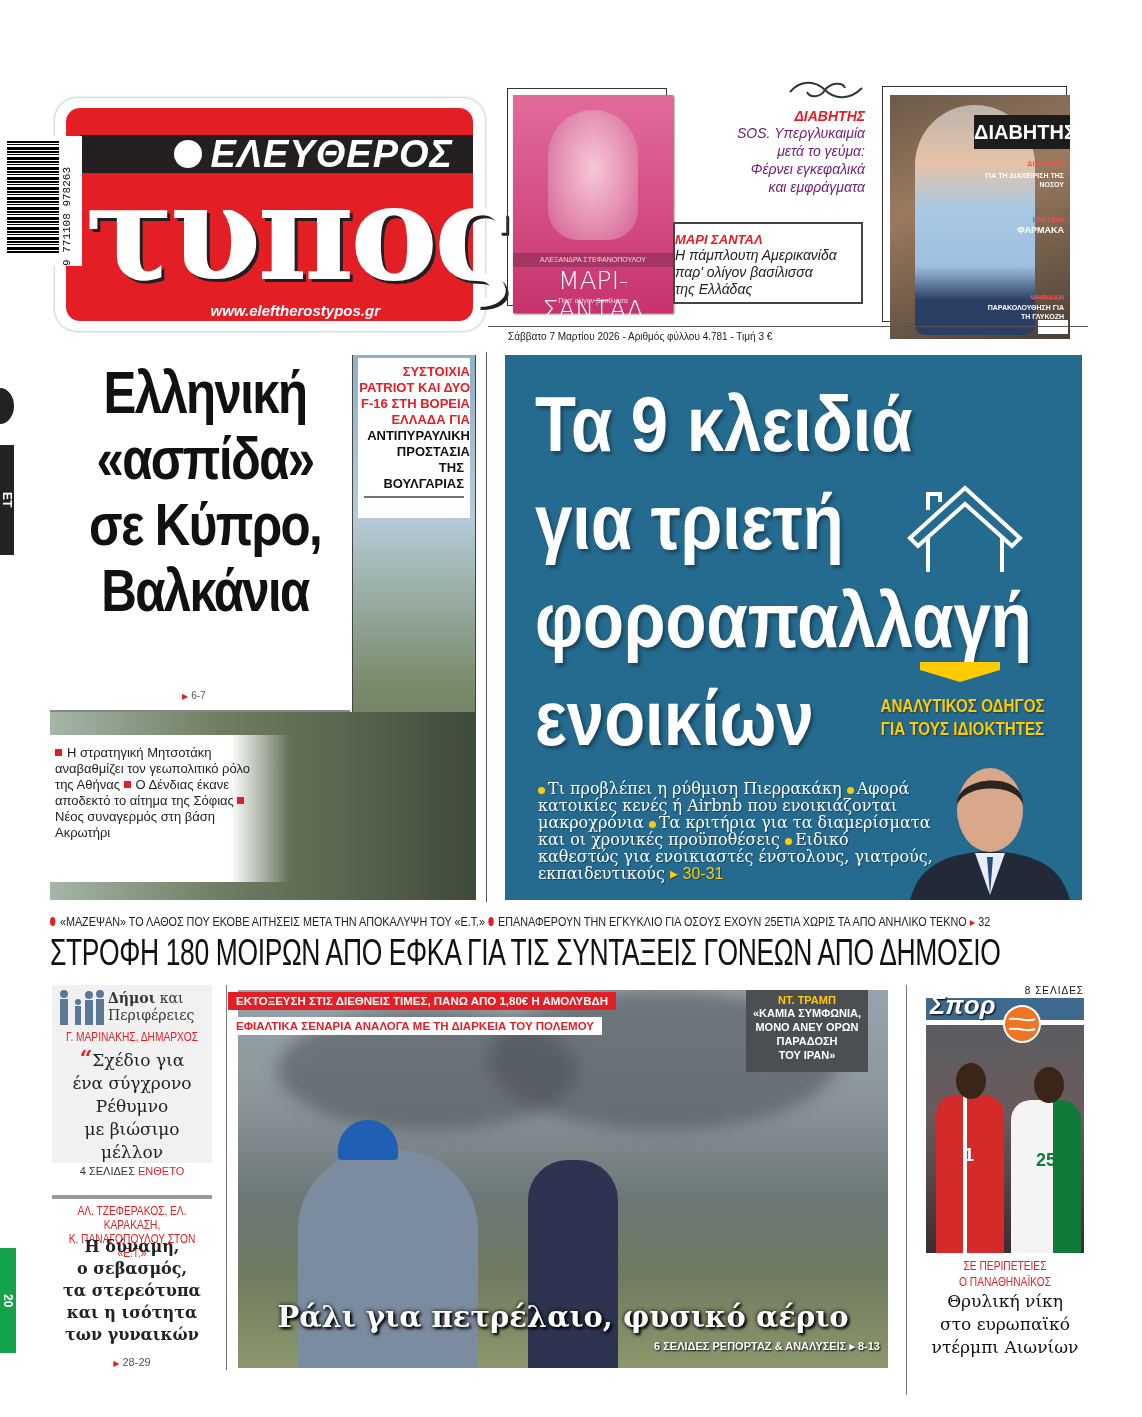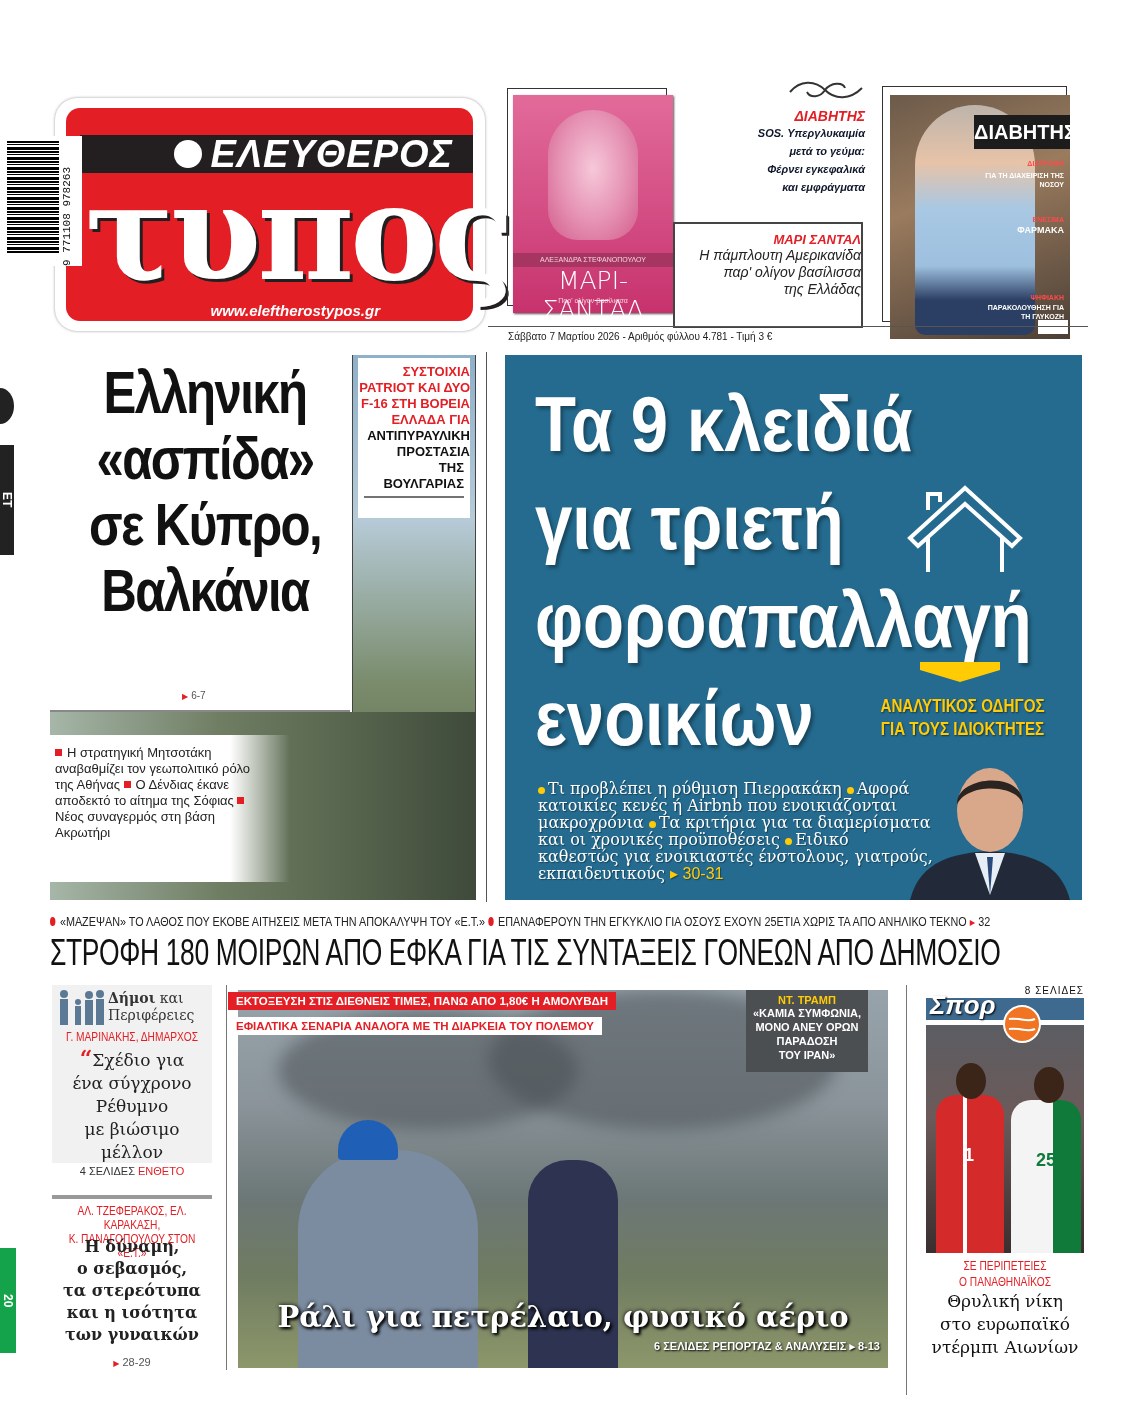--- a/index.html
+++ b/index.html
@@ -19,27 +19,27 @@
 .barcode{left:4px;top:136px;width:78px;height:130px;background:#fff;display:flex;flex-direction:row}
 .barcode .bars{width:52px;height:112px;margin:5px 0 0 3px;background:repeating-linear-gradient(180deg,#000 0 2px,#fff 2px 3px,#000 3px 4px,#fff 4px 6px,#000 6px 9px,#fff 9px 10px)}
 .barcode .num{font-family:"Liberation Mono",monospace;font-size:11px;writing-mode:vertical-rl;transform:rotate(180deg);margin-left:2px}
 
 .book-frame{left:507px;top:88px;width:160px;height:218px;border:1px solid #333}
 .book-cover{left:513px;top:95px;width:160px;height:218px;background:linear-gradient(180deg,#e26b9a 0%,#d24a81 60%,#c7326d 100%);box-shadow:1px 1px 2px #555}
 .book-face{left:548px;top:110px;width:90px;height:130px;border-radius:45px 45px 30px 30px;background:radial-gradient(ellipse at 50% 45%,#f6c8d9 0%,#e590b2 55%,#d25c8c 100%)}
 .book-author{left:513px;top:253px;width:160px;height:14px;background:#a63661;color:#f5d2e0;font-size:7px;text-align:center;line-height:14px}
 .book-title{left:513px;top:266px;width:160px;color:#fff;font-size:25px;text-align:center;font-family:"DejaVu Sans",sans-serif;font-weight:300}
 .book-sub{left:513px;top:297px;width:160px;color:#f5d2e0;font-size:7px;text-align:center}
-.promo-box{left:673px;top:222px;width:190px;height:106px;border:2px solid #444;background:#fff;text-align:right;padding-top:8px}
+.promo-box{left:673px;top:222px;width:190px;height:82px;border:2px solid #444;background:#fff;text-align:left;padding-top:8px}
 .promo-box .k{color:#e31e24;font-style:italic;font-weight:bold;font-size:13px}
 .promo-box .t{font-style:italic;font-size:14px;line-height:17px;color:#222}
 .ornament{left:785px;top:78px;width:82px;height:26px;color:#333;font-size:22px;text-align:center}
 .diab-block{left:700px;top:108px;width:165px;text-align:right}
 .diab-block .k{color:#e31e24;font-style:italic;font-weight:bold;font-size:14px}
-.diab-block .t{font-style:italic;font-size:11px;line-height:18px;color:#0f172a;font-weight:bold}
+.diab-block .t{font-style:italic;font-size:14px;line-height:18px;color:#701a75;font-weight:normal}
 
 .mag-frame{left:882px;top:86px;width:185px;height:236px;border:1px solid #333}
 .mag-cover{left:890px;top:95px;width:180px;height:244px;background:linear-gradient(160deg,#6c5a4a 0%,#9a7b5e 40%,#4b3f36 100%);overflow:hidden}
 .mag-woman{left:25px;top:10px;width:120px;height:230px;border-radius:60px 60px 10px 10px;background:linear-gradient(180deg,#bdb4ab 0%,#e7c3a8 25%,#a8c8e3 45%,#9ec0df 70%,#2b3e63 85%)}
 .mag-title-band{left:84px;top:20px;width:96px;height:34px;background:#1c1c1c;color:#fff;font-weight:bold;font-size:20px;text-align:center;line-height:34px}
 .mag-line{right:6px;color:#fff;font-size:7px;text-align:right;font-weight:bold;line-height:9px}
 .mag-red{color:#ff4a4a}
 .mag-bar{left:148px;top:225px;width:30px;height:14px;background:#fff}
 .date-line{left:508px;top:331px;font-size:10px;color:#222}
 .rule{background:#555;height:1px}

